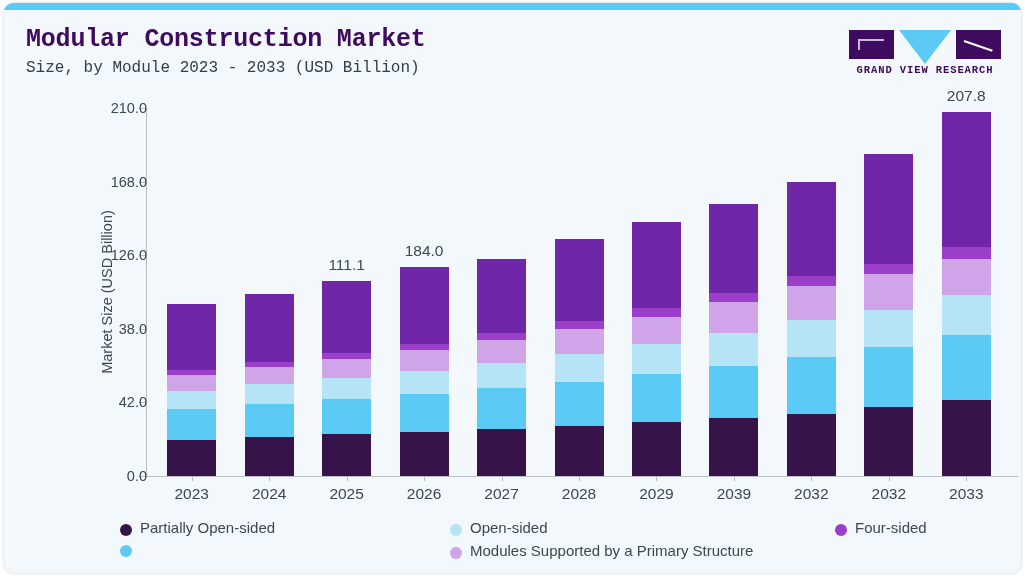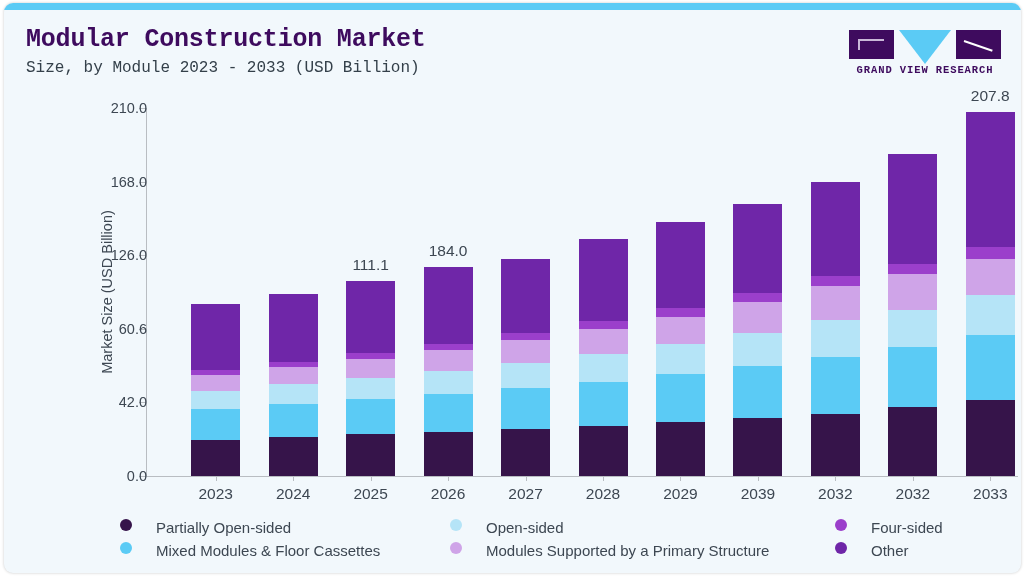--- a/index.html
+++ b/index.html
@@ -137,21 +137,20 @@
     transform-origin: center center;
     font-size: 14.5px;
     color: #3D4752;
     white-space: nowrap;
   }
 
   .bar-group {
     position: absolute;
     bottom: 0;
     height: 100%;
-    margin-left: 24px;
   }
   .bar {
     position: absolute;
     bottom: 0;
     left: 0;
     width: 100%;
   }
   .seg {
     width: 100%;
   }
@@ -187,22 +186,22 @@
     left: 116px;
     top: 513px;
     width: 880px;
     display: grid;
     grid-template-columns: 330px 385px 160px;
     grid-auto-rows: 23px;
     align-items: center;
   }
   .legend-item {
     display: flex;
-    align-items: flex-start;
-    gap: 24px;
+    align-items: flex-end;
+    gap: 8px;
   }
   .legend-dot {
     width: 12px; height: 12px;
     border-radius: 50%;
     flex: 0 0 auto;
   }
   .legend-text {
     font-size: 15px;
     color: #3D4752;
     white-space: nowrap;
@@ -235,21 +234,21 @@
   <div id="plot">
     <div id="yaxis-line"></div>
     <div id="xaxis-line"></div>
     <div id="ytitle">Market Size (USD Billion)</div>
     <div id="yaxis-ticks">
         <div class="ytick" style="top: 368px;"></div>
         <div class="ylabel" style="top: 368px;">0.0</div>
         <div class="ytick" style="top: 294.4px;"></div>
         <div class="ylabel" style="top: 294.4px;">42.0</div>
         <div class="ytick" style="top: 220.8px;"></div>
-        <div class="ylabel" style="top: 220.8px;">60.6</div>
+        <div class="ylabel" style="top: 220.8px;">38.0</div>
         <div class="ytick" style="top: 147.2px;"></div>
         <div class="ylabel" style="top: 147.2px;">126.0</div>
         <div class="ytick" style="top: 73.6px;"></div>
         <div class="ylabel" style="top: 73.6px;">168.0</div>
         <div class="ytick" style="top: 0px;"></div>
         <div class="ylabel" style="top: 0px;">210.0</div>
       </div>
     <div id="bars">
         <div class="bar-group" style="left: 20.2273px; width: 49px; text-align: right;">
           <div class="bar" style="height: 171.733px;">
@@ -397,24 +396,19 @@
       <div class="legend-item">
         <span class="legend-dot" style="background: rgb(181, 228, 247);"></span>
         <span class="legend-text">Open-sided</span>
       </div>
       <div class="legend-item">
         <span class="legend-dot" style="background: rgb(155, 63, 203);"></span>
         <span class="legend-text">Four-sided</span>
       </div>
       <div class="legend-item">
         <span class="legend-dot" style="background: rgb(91, 203, 245);"></span>
-        <span class="legend-text">Mixed Modules &amp; Floor Cassettes</span>
       </div>
       <div class="legend-item">
         <span class="legend-dot" style="background: rgb(207, 164, 232);"></span>
         <span class="legend-text">Modules Supported by a Primary Structure</span>
       </div>
-      <div class="legend-item">
-        <span class="legend-dot" style="background: rgb(111, 38, 168);"></span>
-        <span class="legend-text">Other</span>
-      </div>
     </div>
 </div>
 
 </body></html>

